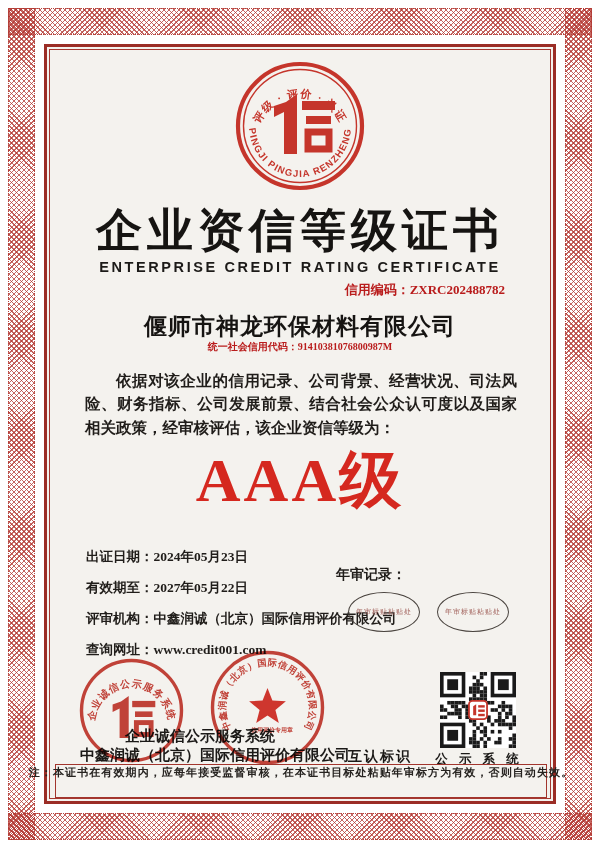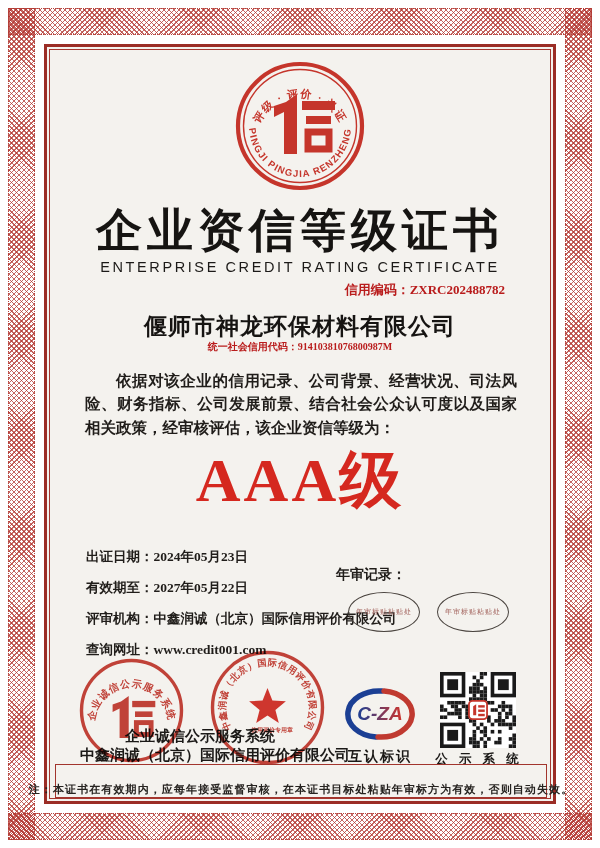--- a/index.html
+++ b/index.html
@@ -14,36 +14,36 @@
   .band.bottom{left:8px;right:8px;bottom:8px;height:25px;}
   .band.left{left:8px;top:8px;bottom:8px;width:25px;}
   .band.right{right:8px;top:8px;bottom:8px;width:25px;}
   
   .paper{position:absolute;inset:44px;background:#f4f2ee;border:3px solid #9b2d26;}
   .paper::after{content:"";position:absolute;inset:2px;border:1px solid #a53730;pointer-events:none;}
   .abs{position:absolute;}
   .center{left:0;right:0;text-align:center;}
   .red{color:#b91c1c;}
   .title{font-size:46px;font-weight:700;letter-spacing:5px;color:#161412;}
-  .subtitle{font-family:"Liberation Sans","DejaVu Sans",sans-serif;font-size:14.5px;font-weight:400;
+  .subtitle{font-family:"Liberation Sans","DejaVu Sans",sans-serif;font-size:14.5px;font-weight:700;
             letter-spacing:2.6px;color:#1c1a18;}
   .creditcode{font-size:13px;font-weight:700;}
   .company{font-size:23px;font-weight:700;color:#161412;letter-spacing:1px;}
   .uscc{font-size:10px;font-weight:700;}
   .para{font-size:15.5px;font-weight:700;color:#201d1a;line-height:1.5;text-align:justify;text-indent:2em;}
   .rating{font-size:62px;font-weight:700;color:#d5281f;letter-spacing:3px;}
   .drow{font-size:13.5px;font-weight:700;color:#201d1a;margin-bottom:10px;white-space:nowrap;}
   .annual-label{font-size:14px;font-weight:700;color:#201d1a;}
   .sticker{position:absolute;width:70px;height:38px;border:1.5px solid #4a443f;border-radius:50%;
            display:flex;align-items:center;justify-content:center;}
   .sticker span{font-size:7px;color:#a2625c;letter-spacing:1px;}
   .issuer-line{font-weight:700;color:#1b1917;white-space:nowrap;}
   .seal{mix-blend-mode:multiply;opacity:.92;}
   .cza-label,.qr-label{font-weight:700;color:#1b1917;font-family:"Liberation Serif",serif;}
-  .notebox{border:1.5px solid #a2352d;display:flex;align-items:flex-end;justify-content:center;}
+  .notebox{border:1.5px solid #a2352d;display:flex;align-items:flex-start;justify-content:center;}
   .notebox span{font-size:11px;font-weight:700;color:#262320;letter-spacing:1.1px;white-space:nowrap;}
 </style>
 </head>
 <body>
 
 <div class="page">
 
   <div class="band top"></div>
   <div class="band bottom"></div>
   <div class="band left"></div>
@@ -141,33 +141,20 @@
         </defs>
       <circle cx="57.5" cy="57.5" r="55" fill="none" stroke="#c5352b" stroke-width="3.4"></circle>
       <text font-size="9.2" font-weight="bold" fill="#c5352b" letter-spacing="0.6">
         <textPath href="#sealRArc" startOffset="50%" text-anchor="middle">中鑫润诚（北京）国际信用评价有限公司</textPath>
       </text>
       <polygon fill="#d5281f" points="57.5,38 62.4,50.6 75.9,51.3 65.4,59.9 68.8,73 57.5,65.6 46.2,73 49.6,59.9 39.1,51.3 52.6,50.6"></polygon>
       <text x="62" y="82" font-size="6" font-weight="bold" fill="#c5352b" text-anchor="middle">信用评价专用章</text>
     </svg>
   </div>
 
-  <div class="abs" style="left:344px;top:686px;width:72px;height:58px;">
-    <svg width="72" height="58" viewBox="0 0 72 58">
-      <defs>
-        <linearGradient id="czag" x1="0" y1="0" x2="1" y2="0">
-          <stop offset="0" stop-color="#1b3f94"></stop>
-            <stop offset="1" stop-color="#d0342c"></stop>
-        </linearGradient>
-      </defs>
-      <path d="M 38,5 A 31,23 0 0 0 32,51" fill="none" stroke="#1b3f94" stroke-width="5.5" stroke-linecap="round"></path>
-      <path d="M 34,51 A 31,23 0 0 0 40,5" fill="none" stroke="#c03a30" stroke-width="5.5" stroke-linecap="round"></path>
-      <text x="36" y="34" font-size="19" font-weight="bold" font-style="italic" text-anchor="middle" font-family="Liberation Sans, sans-serif" fill="url(#czag)">C-ZA</text>
-    </svg>
-  </div>
   <div class="abs cza-label" style="left:340px;top:748px;width:80px;text-align:center;font-size:14px;letter-spacing:2px;">互认标识</div>
 
   <div class="abs" style="left:440px;top:672px;width:76px;height:76px;">
     <svg width="76" height="76" viewBox="0 0 75.6 75.6">
       <rect x="0" y="0" width="75.6" height="75.6" fill="#ffffff"></rect>
       <g fill="#1a1a1a">
           <rect x="39.6" y="0.0" width="3.6" height="3.6"></rect>
           <rect x="43.2" y="0.0" width="3.6" height="3.6"></rect>
           <rect x="32.4" y="3.6" width="3.6" height="3.6"></rect>
           <rect x="39.6" y="3.6" width="3.6" height="3.6"></rect>

